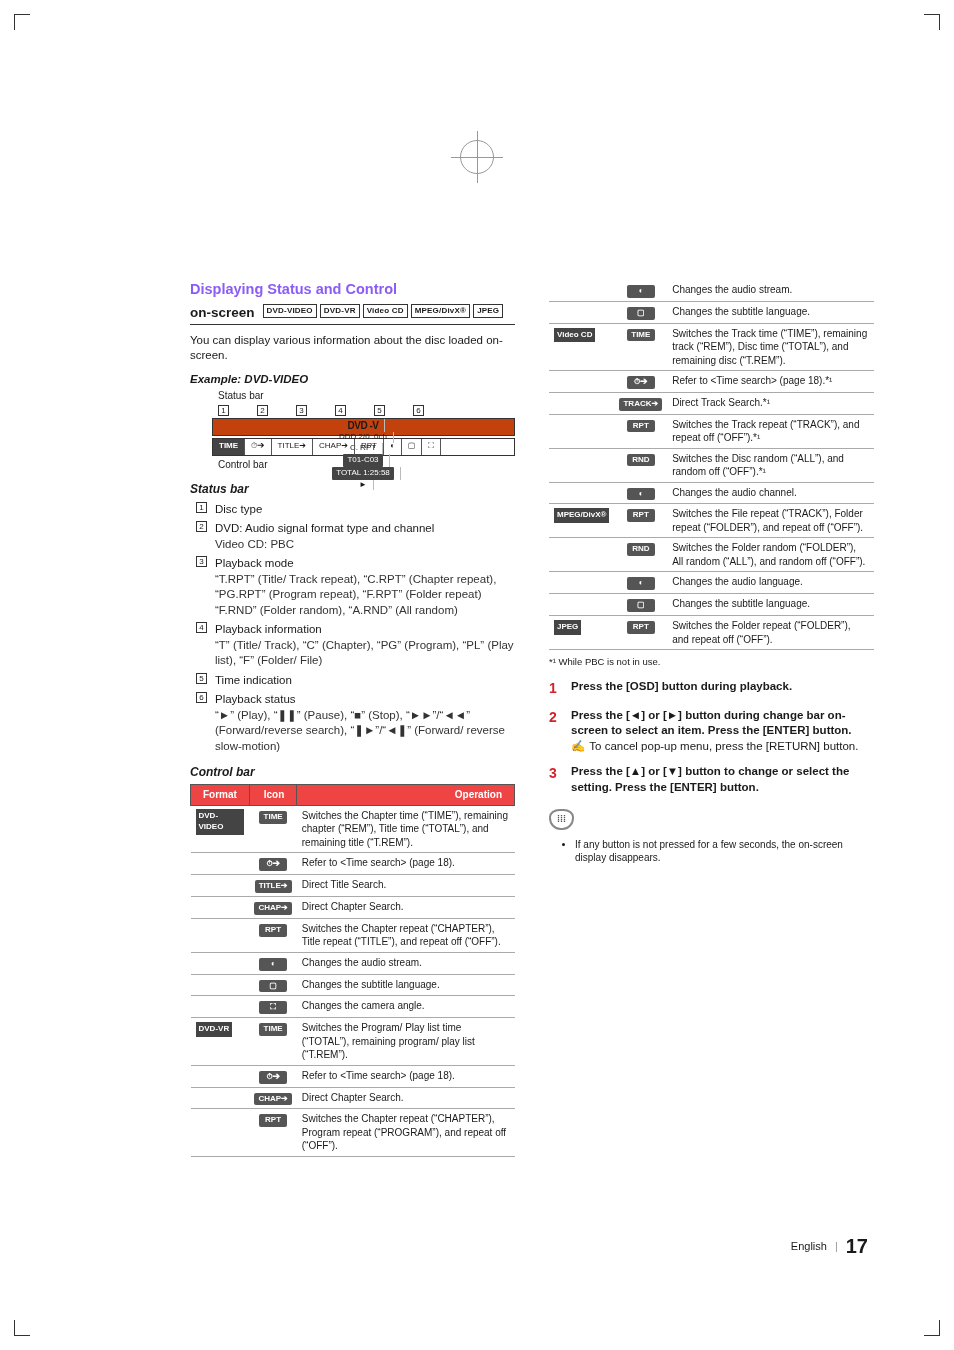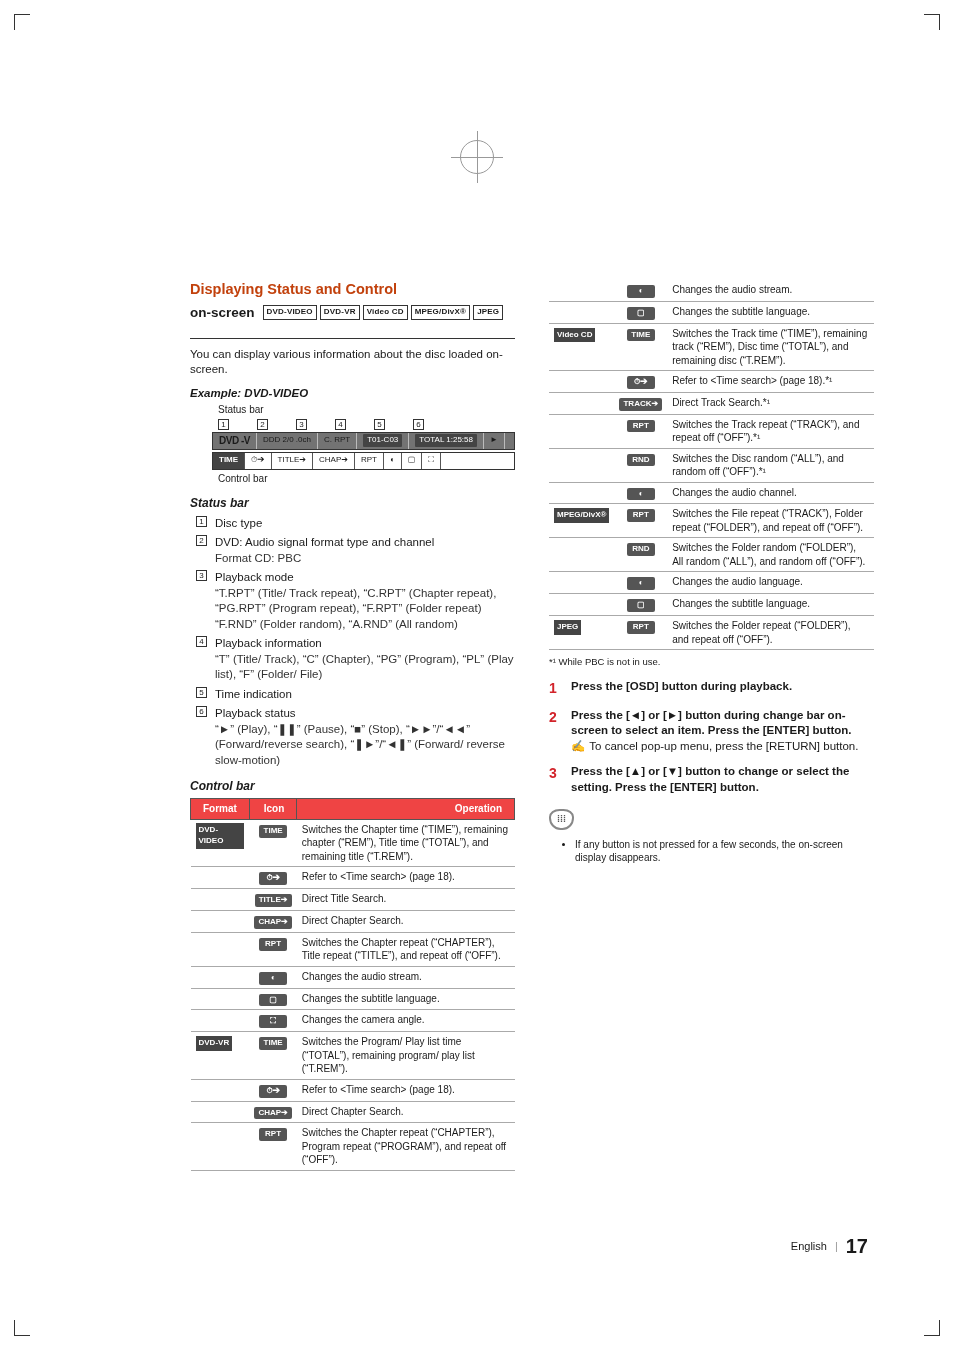--- a/index.html
+++ b/index.html
@@ -26,52 +26,52 @@
   .reg::after  { content:""; position:absolute; left:-10px; right:-10px; top:50%; height:1px; background:#999; }
 
   .page {
     padding: 280px 80px 40px 190px;
     display: flex;
     gap: 34px;
   }
   .col { width: 330px; }
 
   h2 {
-    color: #c2410c;
+    color: #8b5cf6;
     font-size: 14.5px;
     font-weight: bold;
     margin-bottom: 4px;
   }
   .subhead {
     border-bottom: 1px solid #333;
-    padding-bottom: 16px;
+    padding-bottom: 2px;
     margin-bottom: 8px;
     display:flex;
-    align-items:center;
+    align-items:flex-start;
     gap:8px;
   }
   .subhead b { font-size: 13.5px; }
   .badges { display:flex; flex-wrap:wrap; gap:3px; font-size:8px; }
   .badge { padding:1px 3px; border:1px solid #333; font-weight:bold; letter-spacing:.2px; }
 
   p { margin-bottom: 8px; }
 
   .example-title { font-weight:bold; font-style:italic; margin: 8px 0 2px; }
 
   .figure { margin: 0 0 6px 22px; }
   .fig-label { font-size:10px; margin: 0 0 2px 6px; }
 
   .statusbar, .controlbar {
     border: 1px solid #333;
     display:flex;
     align-items:center;
     font-size:8px;
     height:18px;
   }
-  .statusbar { background:#737373; margin-bottom:2px; }
+  .statusbar { background:#c2410c; margin-bottom:2px;flex-direction:column; }
   .statusbar .cell { padding: 0 6px; border-right:1px solid #bbb; height:100%; display:flex; align-items:center; }
   .statusbar .cell.strong { font-weight:bold; font-size:10px; letter-spacing:-.5px; }
   .darkcell { background:#444; color:#fff; padding:1px 4px; border-radius:1px; }
 
   .controlbar .ccell { padding:0 6px; border-right:1px solid #555; height:100%; display:flex; align-items:center; gap:2px; }
   .controlbar .ccell.dark { background:#444; color:#fff; font-weight:bold; }
 
   .numbox { display:inline-block; width:11px; height:11px; border:1px solid #333; font-size:8px; text-align:center; line-height:9px; vertical-align:middle; }
 
   h4 { font-style: italic; font-weight: bold; font-size: 12px; margin: 10px 0 4px; }
@@ -175,21 +175,21 @@
         <li>
           <span class="numbox">1</span>
           <div class="body">
             <div>Disc type</div>
           </div>
         </li>
         <li>
           <span class="numbox">2</span>
           <div class="body">
             <div>DVD: Audio signal format type and channel</div>
-            <div class="sub">Format CD: PBC</div>
+            <div class="sub">Video CD: PBC</div>
           </div>
         </li>
         <li>
           <span class="numbox">3</span>
           <div class="body">
             <div>Playback mode</div>
             <div class="sub">“T.RPT” (Title/ Track repeat), “C.RPT” (Chapter repeat), “PG.RPT” (Program repeat), “F.RPT” (Folder repeat)</div>
             <div class="sub">“F.RND” (Folder random), “A.RND” (All random)</div>
           </div>
         </li>

